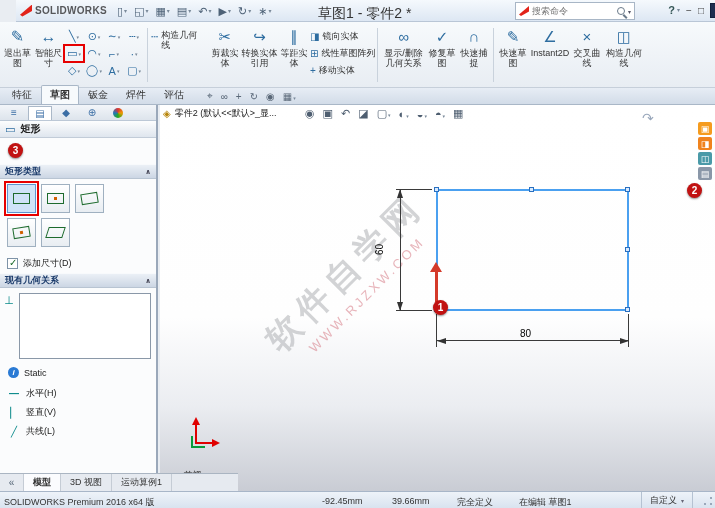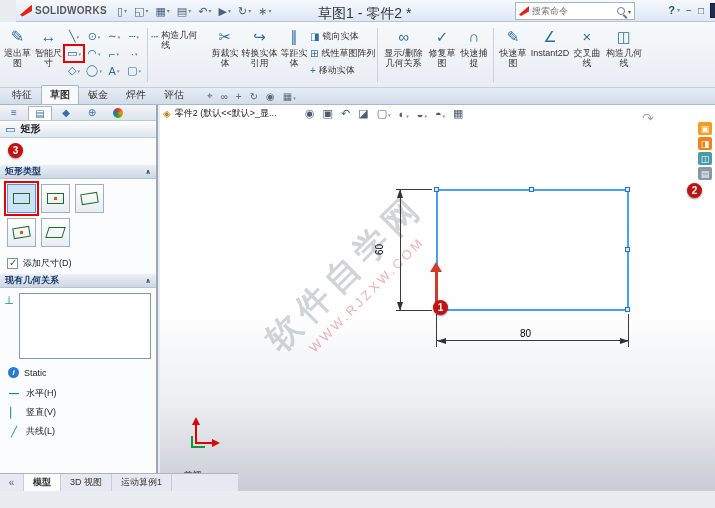--- a/index.html
+++ b/index.html
@@ -418,14 +418,26 @@
     <div class="pm-fill"></div>
   </div>
 
   <div class="doc-tabs">
     <span class="dt-nav">«</span>
     <span class="doc-tab active">模型</span>
     <span class="doc-tab">3D 视图</span>
     <span class="doc-tab">运动算例1</span>
   </div>
 
+  <div class="statusbar">
+    <span class="sb" style="left:4px">SOLIDWORKS Premium 2016 x64 版</span>
+    <span class="sb" style="left:322px">-92.45mm</span>
+    <span class="sb" style="left:392px">39.66mm</span>
+    <span class="sb" style="left:457px">完全定义</span>
+    <span class="sb" style="left:519px">在编辑 草图1</span>
+    <span class="sb-units">
+      <span>自定义</span>
+      <span class="dd">▾</span>
+    </span>
+    <span class="grip"></span>
+  </div>
 
 </div>
 
 </body></html>

